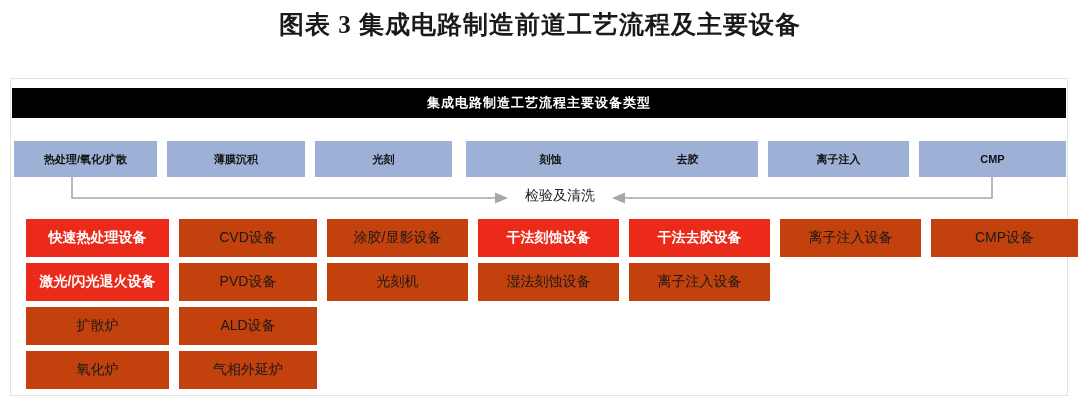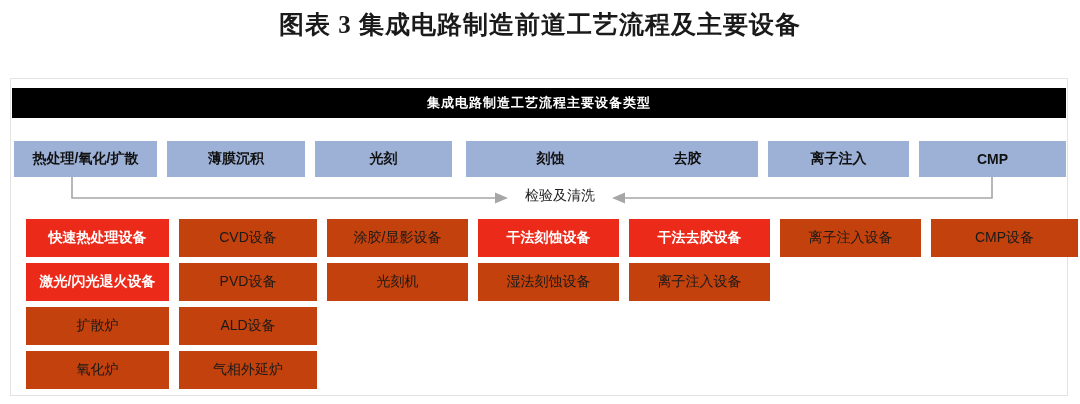--- a/index.html
+++ b/index.html
@@ -25,21 +25,21 @@
     font-size:13px;font-weight:700;letter-spacing:1px;
     font-family:"Liberation Sans","DejaVu Sans",sans-serif;
   }
   .cat-row{
     position:absolute;left:14px;top:141px;width:1052px;height:36px;
   }
   .cat-box{
     position:absolute;top:0;height:36px;
     background:#9DB0D6;
     display:flex;align-items:center;justify-content:center;
-    font-size:14px;font-weight:700;color:#111111;
+    font-size:11px;font-weight:700;color:#111111;
     font-family:"Liberation Sans","DejaVu Sans",sans-serif;
     box-sizing:border-box;white-space:nowrap;
   }
   .connector-layer{
     position:absolute;left:0;top:78px;width:1080px;height:318px;
     pointer-events:none;
   }
   .insp-label{
     position:absolute;left:505px;top:187px;width:110px;
     text-align:center;font-size:14px;color:#222222;

